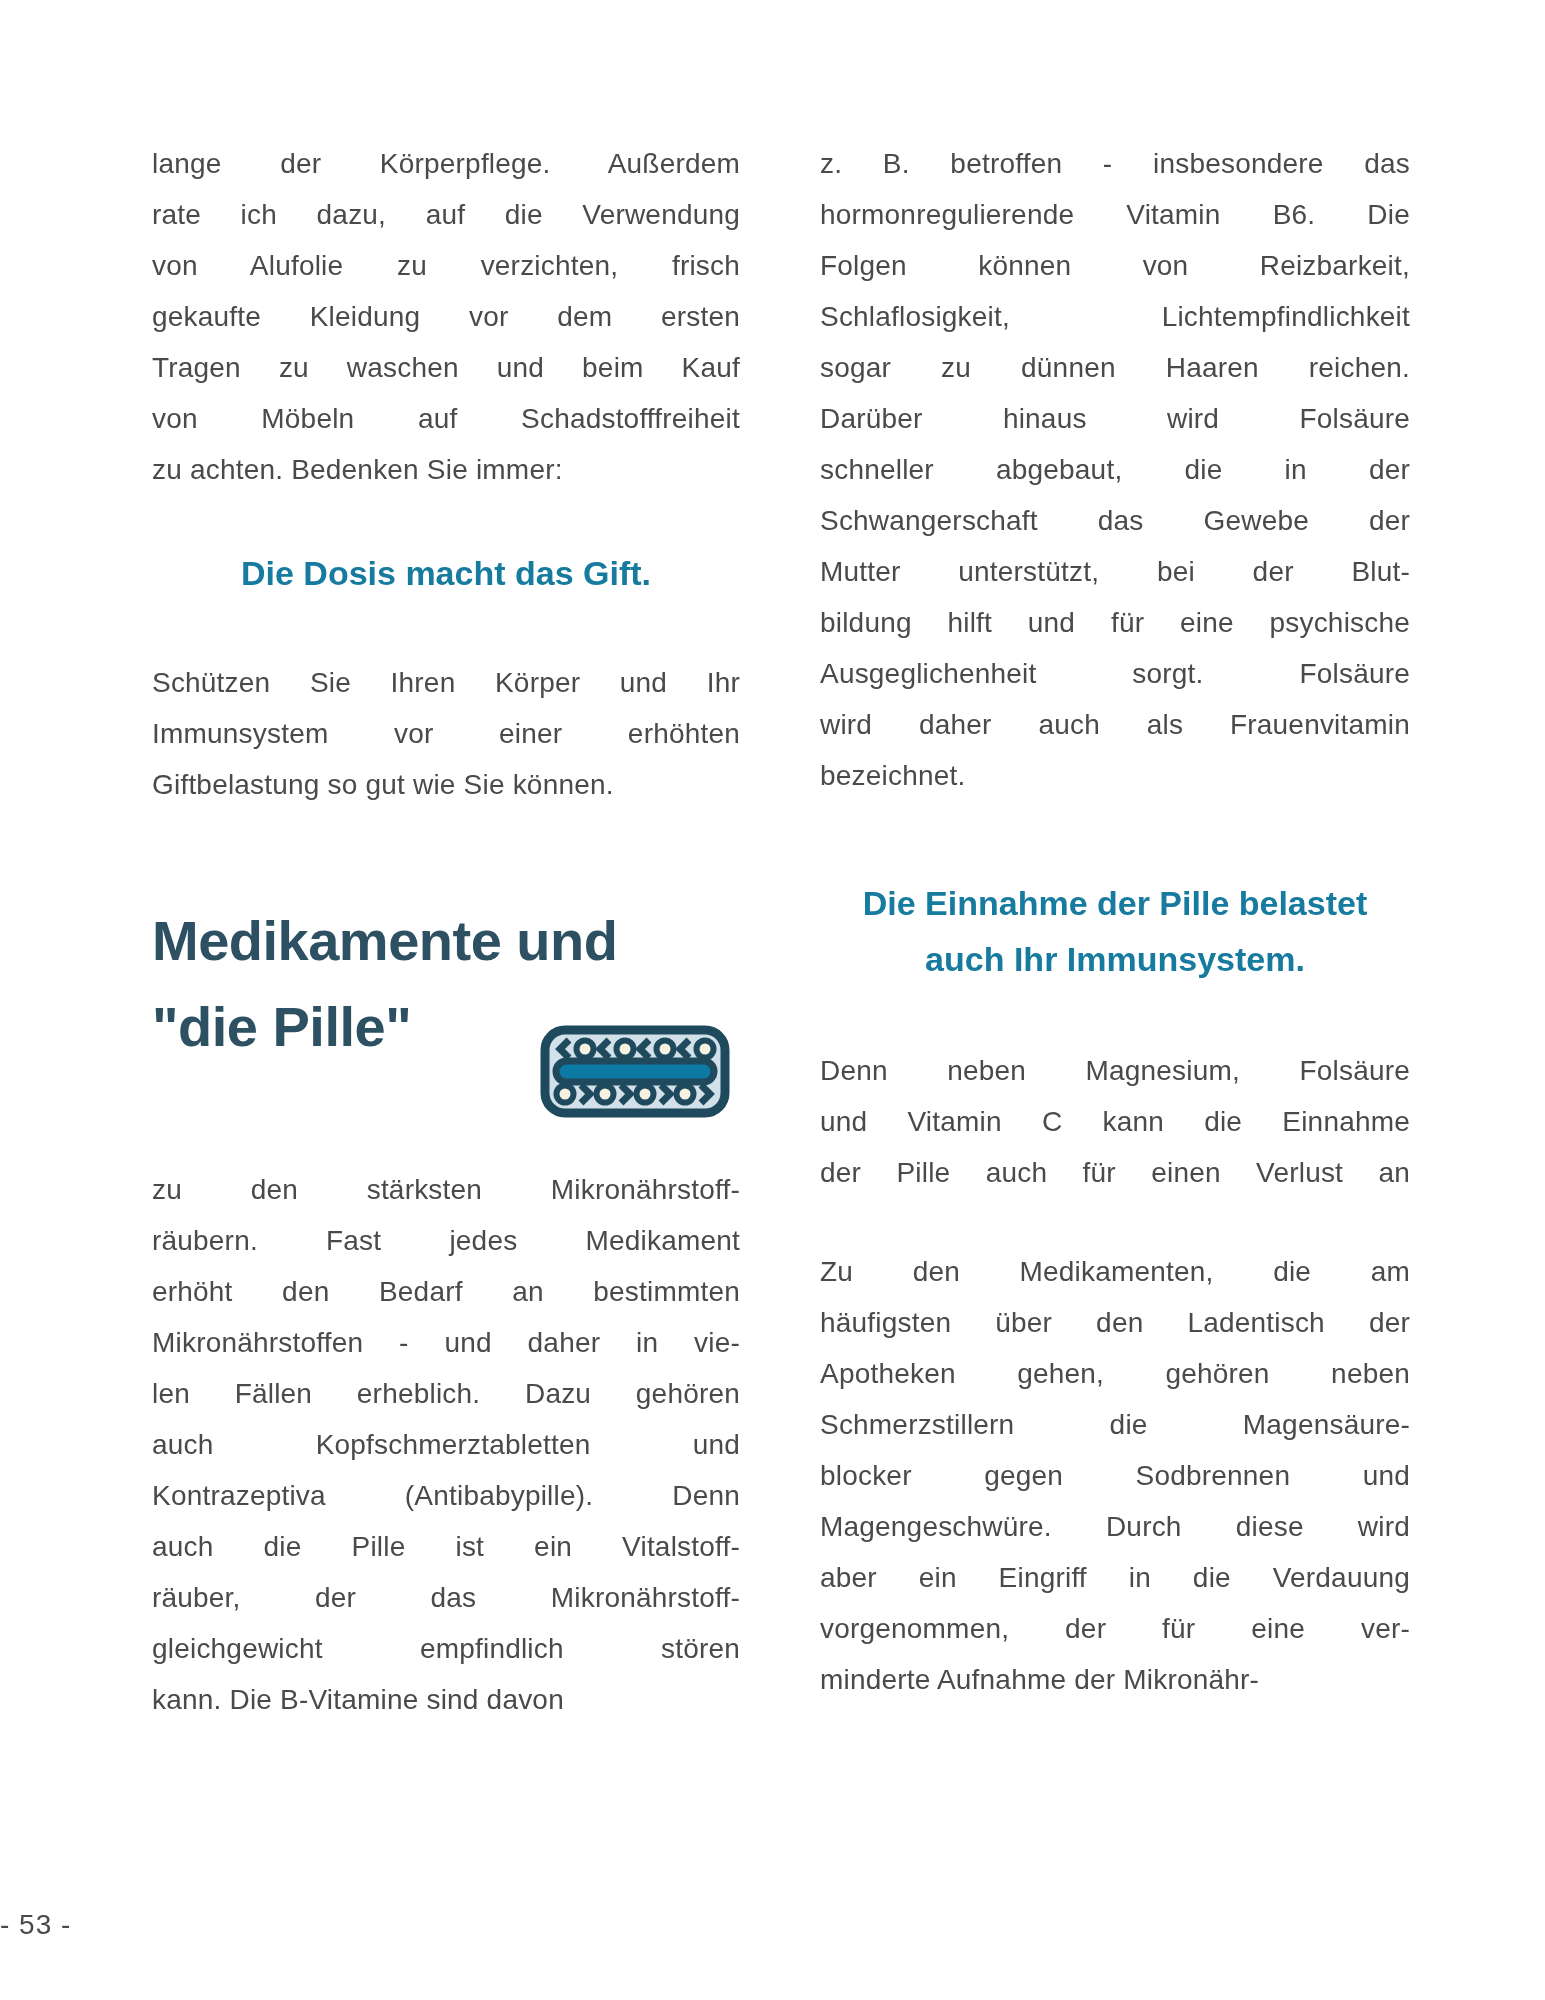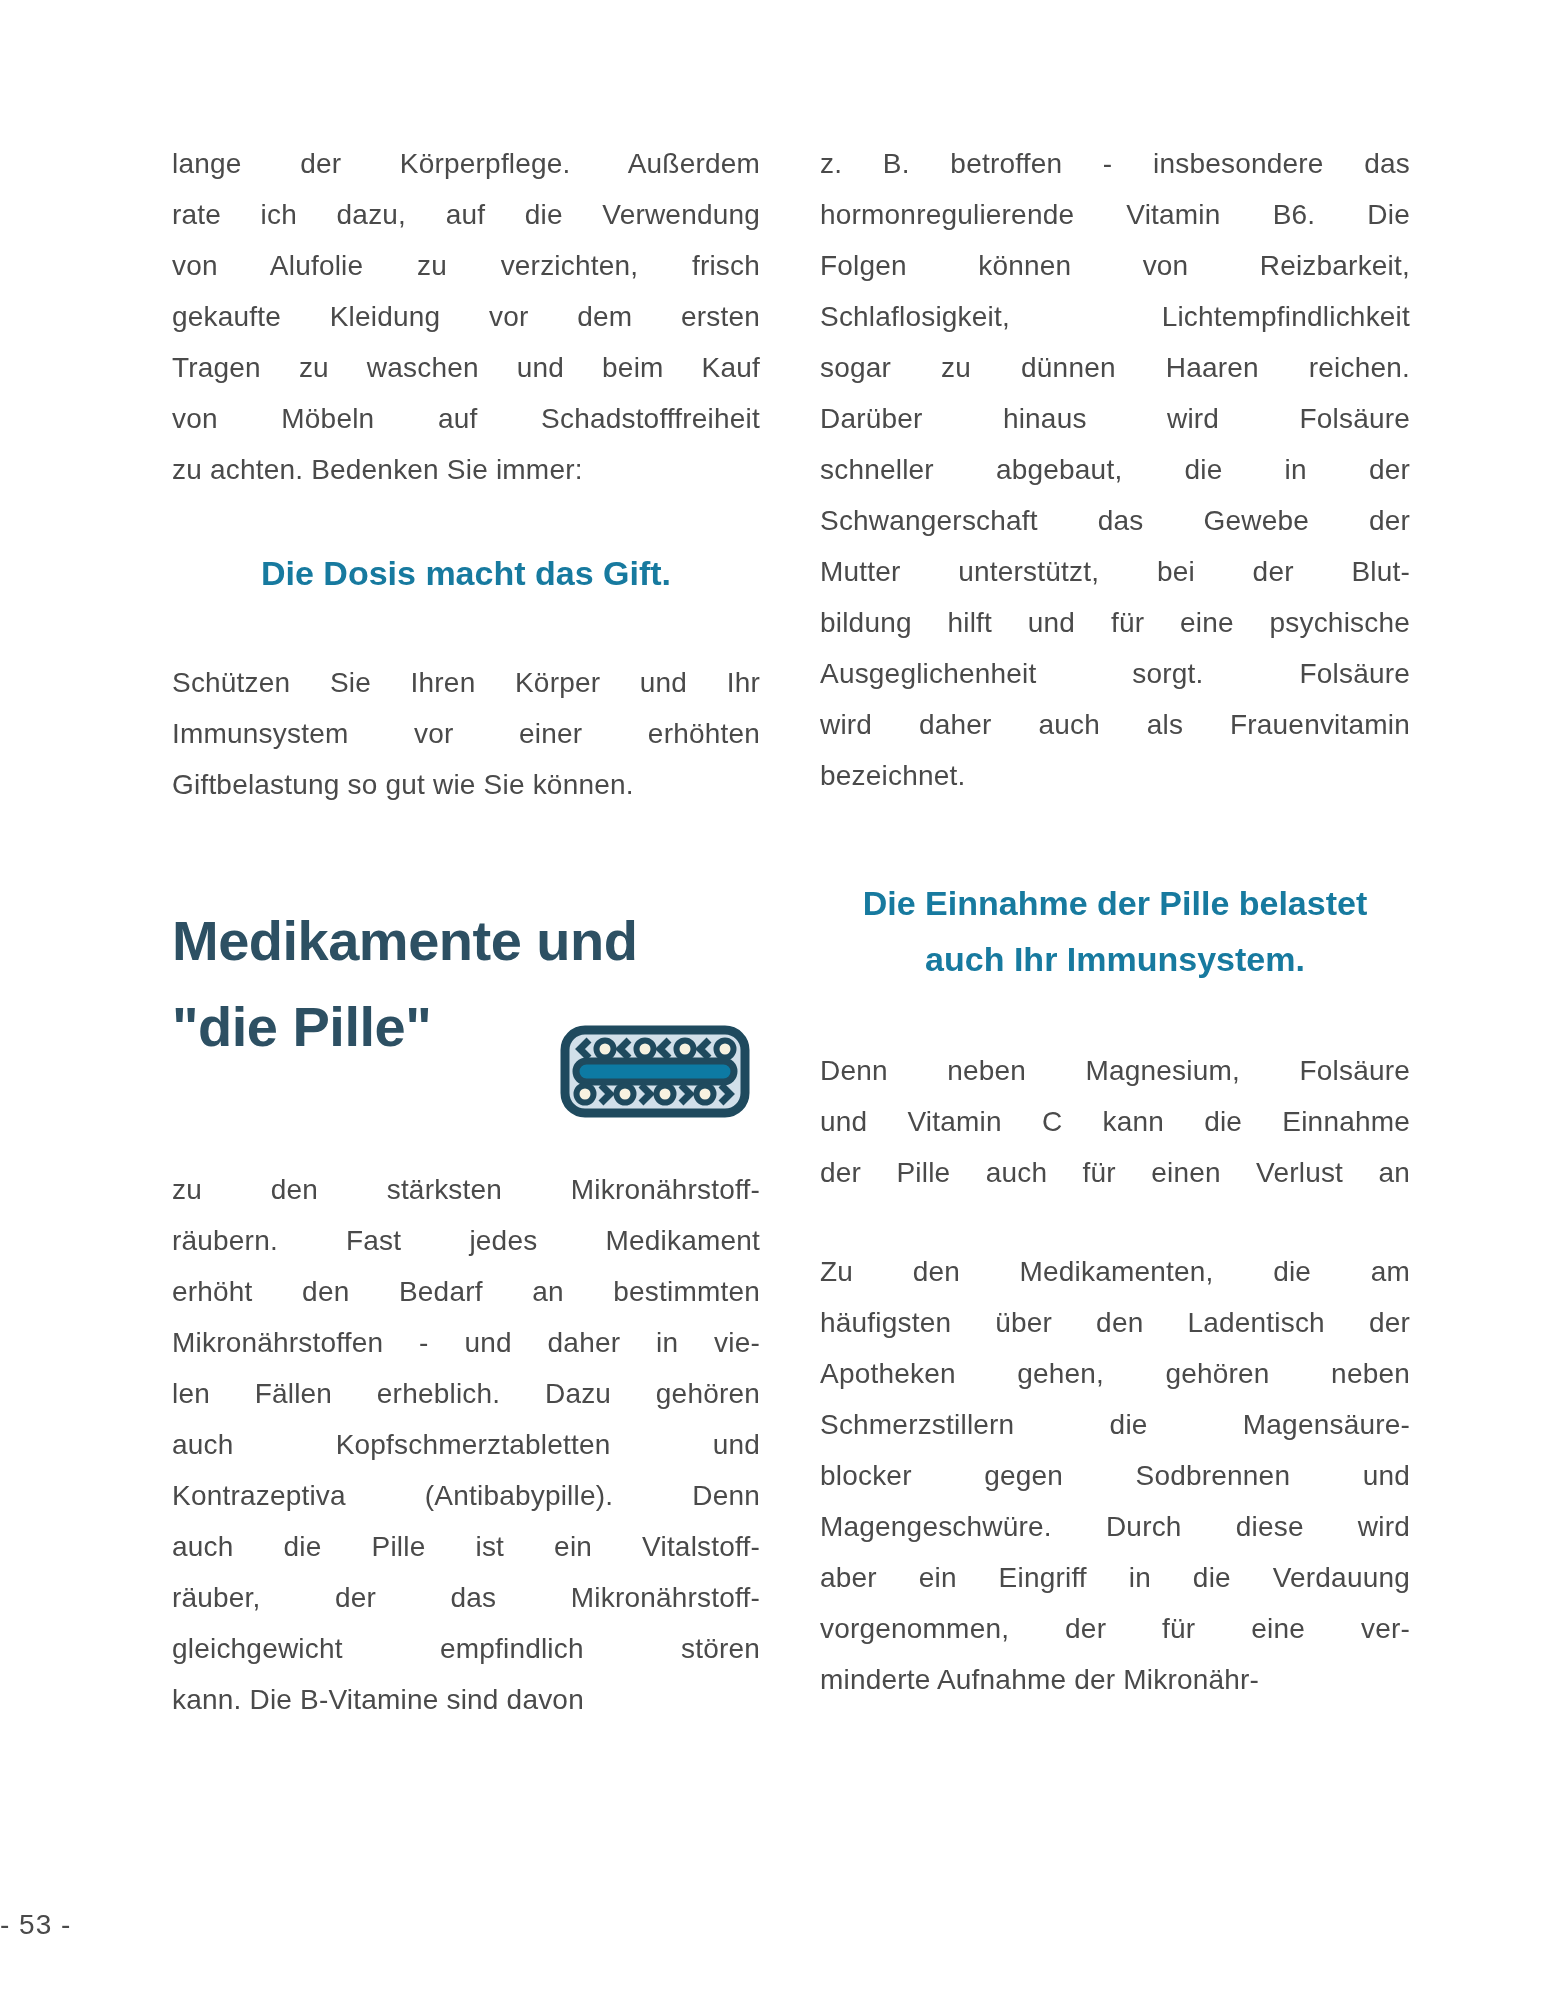--- a/index.html
+++ b/index.html
@@ -5,21 +5,21 @@
   html, body { margin: 0; padding: 0; background: #ffffff; }
   .page {
     position: relative;
     width: 1545px;
     height: 2000px;
     background: #ffffff;
     font-family: "Liberation Sans", sans-serif;
     overflow: hidden;
   }
   .col { position: absolute; top: 138px; }
-  .col-left  { left: 172px; width: 588px; }
+  .col-left  { left: 152px; width: 588px; }
   .col-right { left: 820px; width: 590px; }
 
   .para {
     font-size: 28px;
     line-height: 51px;
     color: #4a4a4a;
     letter-spacing: 0.2px;
   }
   .para .tline { text-align: justify; text-align-last: justify; white-space: normal; }
   .para .tline.last { text-align: left; text-align-last: left; }

